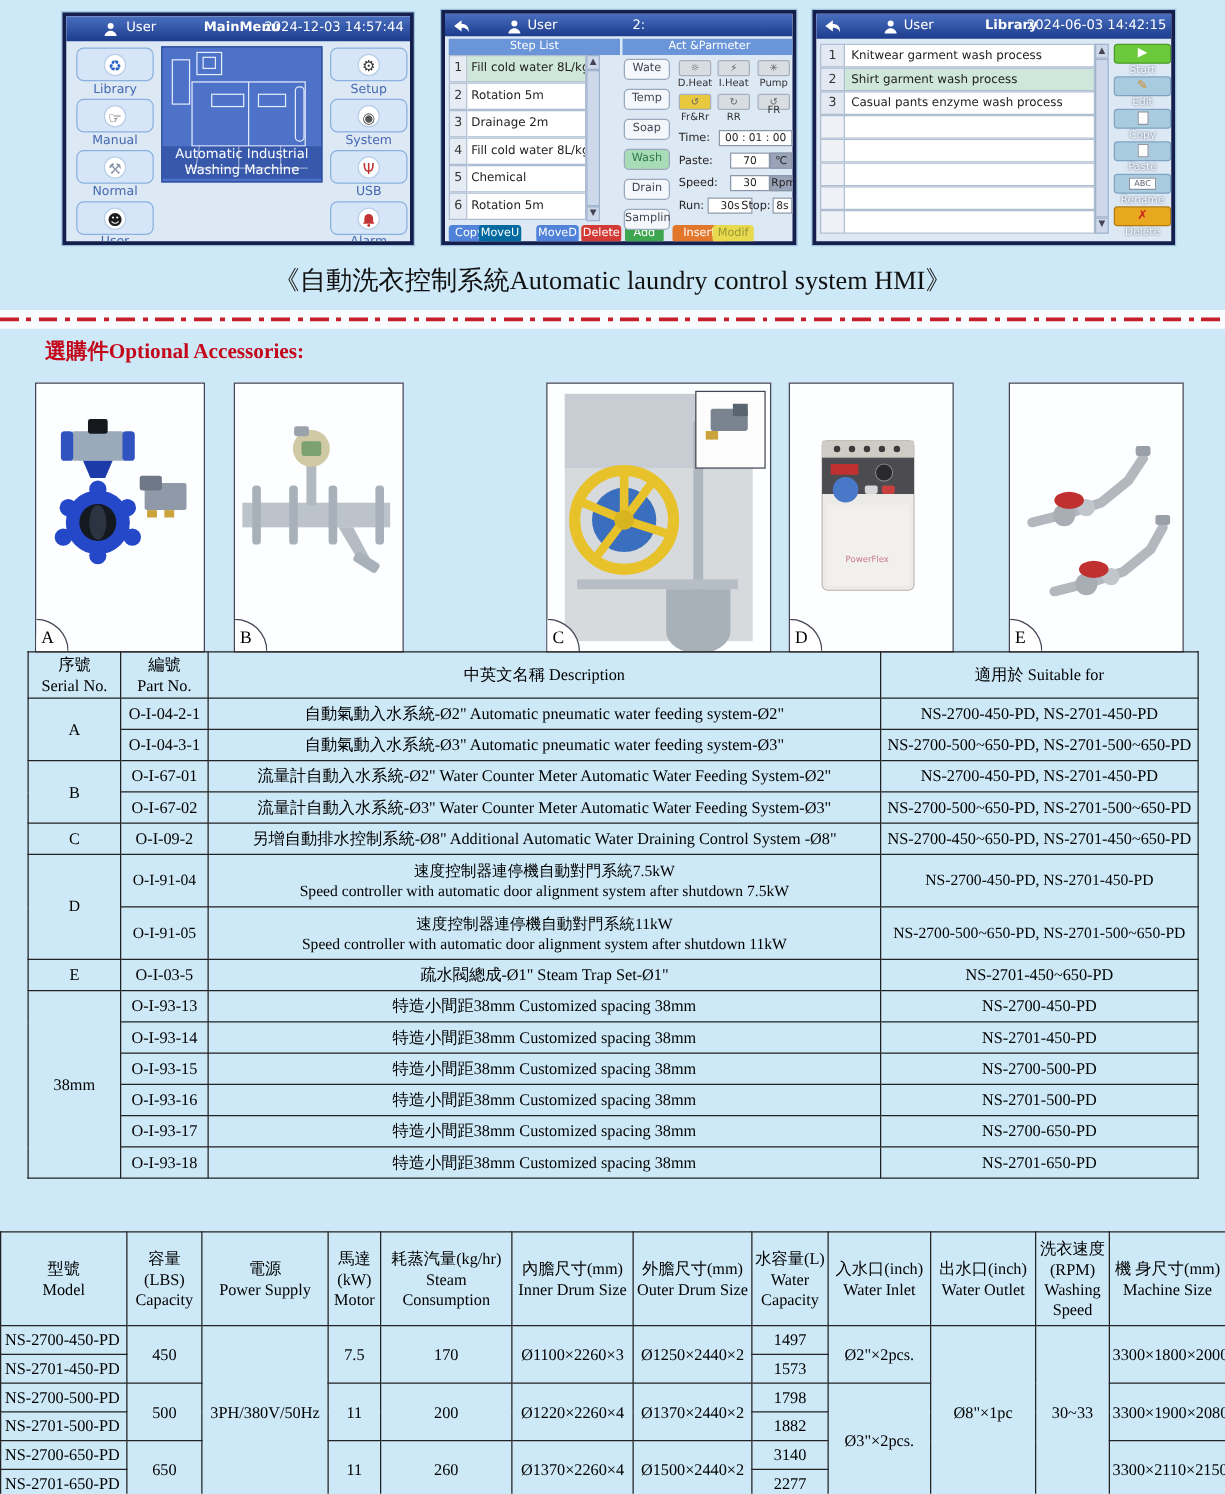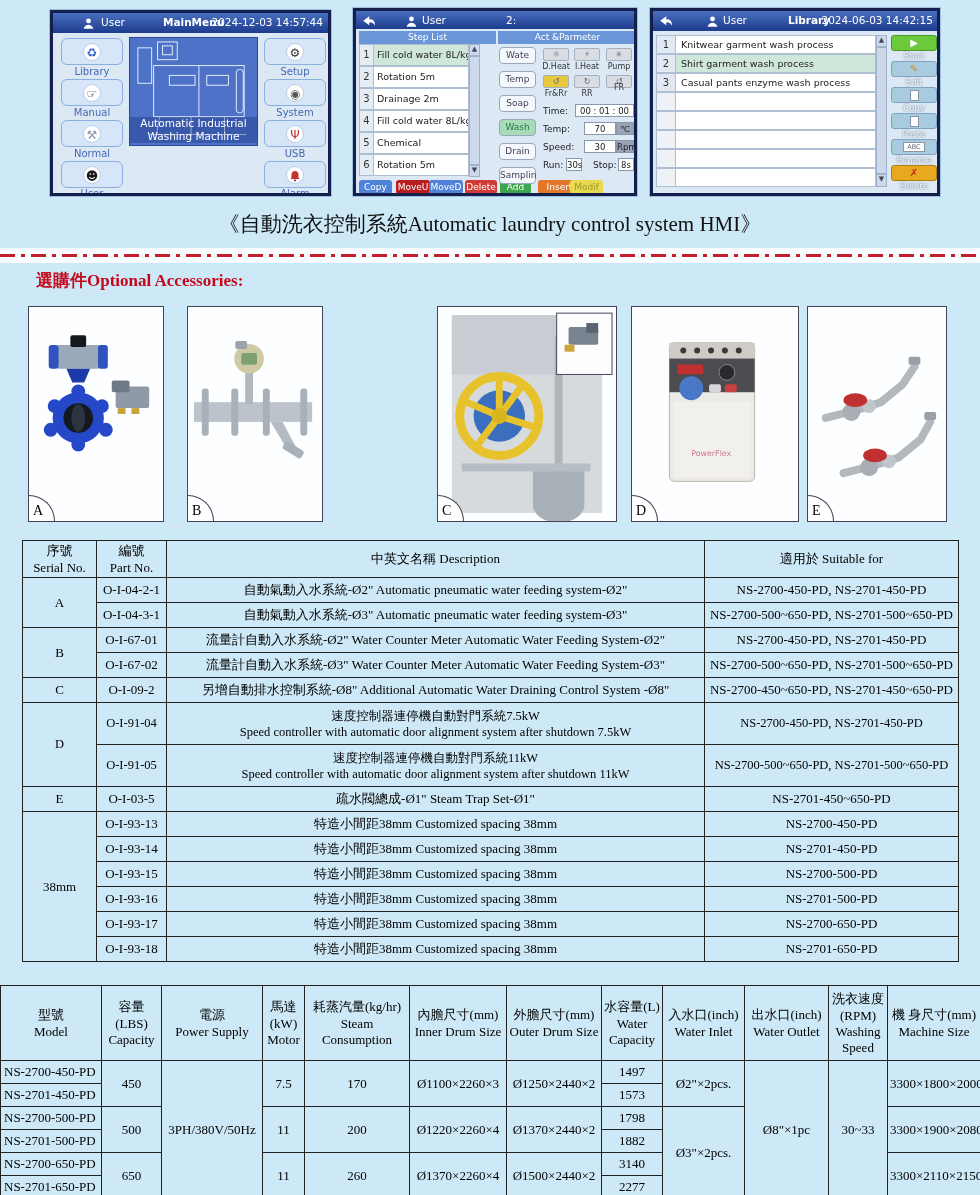--- a/index.html
+++ b/index.html
@@ -85,21 +85,21 @@
            border:1px solid #445; }
   .photo svg { width:100%; height:100%; display:block; }
   .corner-lbl { position:absolute; left:0; bottom:0; width:26px; height:26px;
                 background:#fff; border-top:1px solid #445; border-right:1px solid #445;
                 border-top-right-radius:100%; font-size:14px; line-height:30px; padding-left:4px; }
 
   
   table { border-collapse:collapse; table-layout:fixed; }
   td,th { border:1px solid #222; text-align:center; vertical-align:middle;
           font-weight:normal; padding:1px 2px; overflow:hidden; }
-  .acc-table { position:absolute; top:540px; left:22px; width:936px; font-size:13px; }
+  .acc-table { position:absolute; top:521px; left:22px; width:936px; font-size:13px; }
   .acc-table .hrow th { height:36px; }
   .acc-table tr { height:25px; }
   .acc-table tr.dbl { height:42px; font-size:12.5px; }
   .spec-table { position:absolute; top:985px; left:0; width:980px; font-size:13px; }
   .spec-table .hrow th { height:75px; }
   .spec-table tr { height:23px; }
   .spec-table td.model { text-align:left; padding-left:3px; }
 </style>
 </head>
 <body>
@@ -221,21 +221,21 @@
       <div class="step-row" style="top:123px">
           <span class="step-no">6</span>
           <span class="step-tx">Rotation 5m</span>
         </div>
       <div class="sbar" style="right:16px; top:13px; width:11px; height:12px;">▲</div>
       <div class="sbar" style="right:16px; top:25px; width:11px; height:109px;"></div>
       <div class="sbar" style="right:16px; top:134px; width:11px; height:12px;">▼</div>
     </div>
 
     <div class="bot-btn" style="left:3px;   width:33px; background:#4f82d8">Copy</div>
-    <div class="bot-btn" style="left:40px;  width:34px; background:#b91c1c">MoveU</div>
+    <div class="bot-btn" style="left:27px;  width:34px; background:#0369a1">MoveU</div>
     <div class="bot-btn" style="left:73px;  width:34px; background:#4f82d8">MoveD</div>
     <div class="bot-btn" style="left:109px; width:32px; background:#d23b35">Delete</div>
     <div class="bot-btn" style="left:144px; width:31px; background:#3da64e">Add</div>
     <div class="bot-btn" style="left:182px; width:43px; background:#e2762b">Insert</div>
     <div class="bot-btn" style="left:214px; width:33px; background:#e8d94e; color:#9a9a33">Modif</div>
 
     <div class="abs" style="left:142px; top:20px; width:139px; height:146px;">
       <div class="panel-hdr">Act &amp;Parmeter</div>
       <div class="act-btn" style="left:1px; top:16px">Wate</div>
       <div class="act-btn" style="left:1px; top:40px">Temp</div>
@@ -253,28 +253,28 @@
 
       <div class="mini-btn" style="left:45px; top:44px; background:#e8c93e">↺</div>
       <div class="mini-lbl" style="left:44px; top:58px">Fr&amp;Rr</div>
       <div class="mini-btn" style="left:76px; top:44px">↻</div>
       <div class="mini-lbl" style="left:75px; top:58px">RR</div>
       <div class="mini-btn" style="left:108px; top:44px">↺</div>
       <div class="mini-lbl" style="left:107px; top:52px">FR</div>
 
       <div class="fld-lbl" style="left:45px; top:75px">Time:</div>
       <div class="fld-box" style="left:77px; top:73px; width:59px">00 : 01 : 00</div>
-      <div class="fld-lbl" style="left:45px; top:93px">Temp:</div>
+      <div class="fld-lbl" style="left:45px; top:93px">Paste:</div>
       <div class="fld-box" style="left:86px; top:91px; width:32px">70</div>
       <div class="fld-box fld-unit" style="left:118px; top:91px; width:18px">℃</div>
       <div class="fld-lbl" style="left:45px; top:111px">Speed:</div>
       <div class="fld-box" style="left:86px; top:109px; width:32px">30</div>
       <div class="fld-box fld-unit" style="left:118px; top:109px; width:18px">Rpm</div>
       <div class="fld-lbl" style="left:45px; top:129px">Run:</div>
-      <div class="fld-box" style="left:68px; top:127px; width:16px">30s</div>
+      <div class="fld-box" style="left:68px; top:127px; width:36px">30s</div>
       <div class="fld-lbl" style="left:95px; top:129px">Stop:</div>
       <div class="fld-box" style="left:120px; top:127px; width:16px">8s</div>
     </div>
   </div>
 </div>
 
 <div class="screen" style="left:650px; top:8px; width:290px; height:188px;">
   <div class="scr">
     <div class="tbar">
       <span class="ticon" style="left:5px">
@@ -407,21 +407,21 @@
     <rect x="24" y="158" width="130" height="8" fill="#b6bdc4"></rect>
     <path d="M96 166h52v34a26 18 0 0 1-52 0z" fill="#a8b0b8"></path>
     <rect x="120" y="6" width="56" height="62" fill="#fdfdfd" stroke="#445"></rect>
     <rect x="132" y="20" width="30" height="18" rx="2" fill="#7a8491"></rect>
     <rect x="128" y="38" width="10" height="7" fill="#caa43a"></rect>
     <rect x="150" y="16" width="12" height="10" fill="#5a6470"></rect>
   </svg>
   <div class="corner-lbl">C</div>
 </div>
 
-<div class="photo" style="left:631px; width:168px;">
+<div class="photo" style="left:631px; width:132px;">
   <svg viewBox="0 0 152 216">
     <rect x="30" y="36" width="86" height="140" rx="5" fill="#eceae6" stroke="#b8b4ae"></rect>
     <rect x="30" y="36" width="86" height="16" fill="#cfccc6"></rect>
     <g fill="#3a3a3a">
         <circle cx="44" cy="44" r="3"></circle>
         <circle cx="58" cy="44" r="3"></circle>
         <circle cx="72" cy="44" r="3"></circle>
         <circle cx="86" cy="44" r="3"></circle>
         <circle cx="100" cy="44" r="3"></circle>
       </g>

